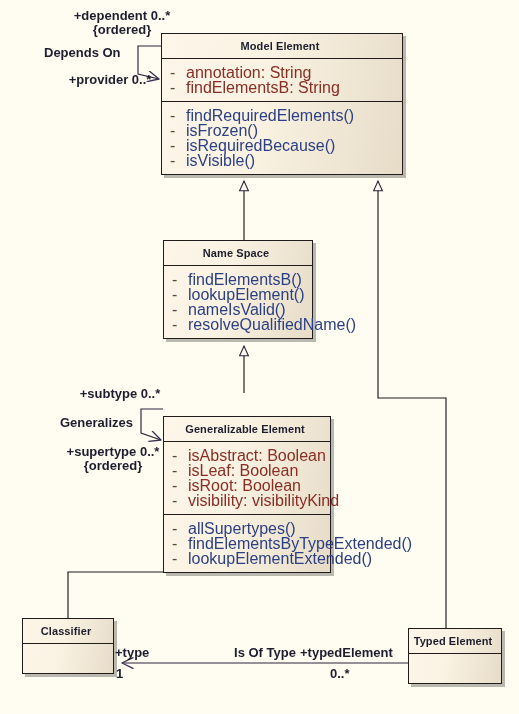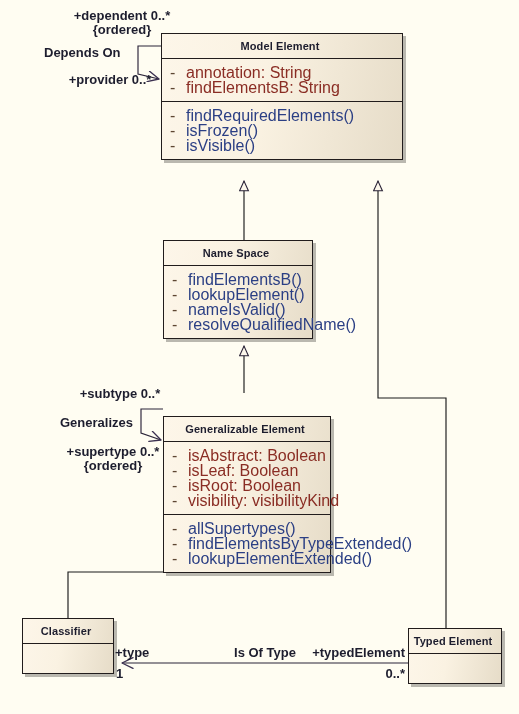--- a/index.html
+++ b/index.html
@@ -70,21 +70,21 @@
   
   .edge-label {
     position: absolute;
     font-size: 13px;
     color: #1d1d2e;
     white-space: nowrap;
     z-index: 4;
     font-weight: bold;
   }
   .edge-label.center { text-align: center; }
-  .edge-label.right  { text-align: right; }
+  .edge-label.right  { }
 </style>
 </head>
 <body>
 
 <div id="canvas">
 
   <svg id="edges" viewBox="0 0 519 714" width="519" height="714">
     <defs>
       <marker id="hollow-triangle" markerWidth="12" markerHeight="12" refX="10.5" refY="5" orient="auto" markerUnits="userSpaceOnUse">
         <path d="M 0.8 0.6 L 10.4 5 L 0.8 9.4 Z" fill="#fdf8ec" stroke="#2b2438" stroke-width="1.1" stroke-linejoin="miter"></path>
@@ -141,20 +141,23 @@
       </span>
     </div>
     <div class="uml-compartment">
       <span class="uml-row op-row">
         <span class="vis">-</span><span class="member">findRequiredElements()</span>
       </span>
       <span class="uml-row op-row">
         <span class="vis">-</span><span class="member">isFrozen()</span>
       </span>
       <span class="uml-row op-row">
+        <span class="vis">-</span><span class="member">isRequiredBecause()</span>
+      </span>
+      <span class="uml-row op-row">
         <span class="vis">-</span><span class="member">isVisible()</span>
       </span>
     </div>
   </div>
 
   <div class="uml-class" style="left:163px; top:240px; width:150px;">
     <div class="uml-title">Name Space</div>
     <div class="uml-compartment">
       <span class="uml-row op-row">
         <span class="vis">-</span><span class="member">findElementsB()</span>

